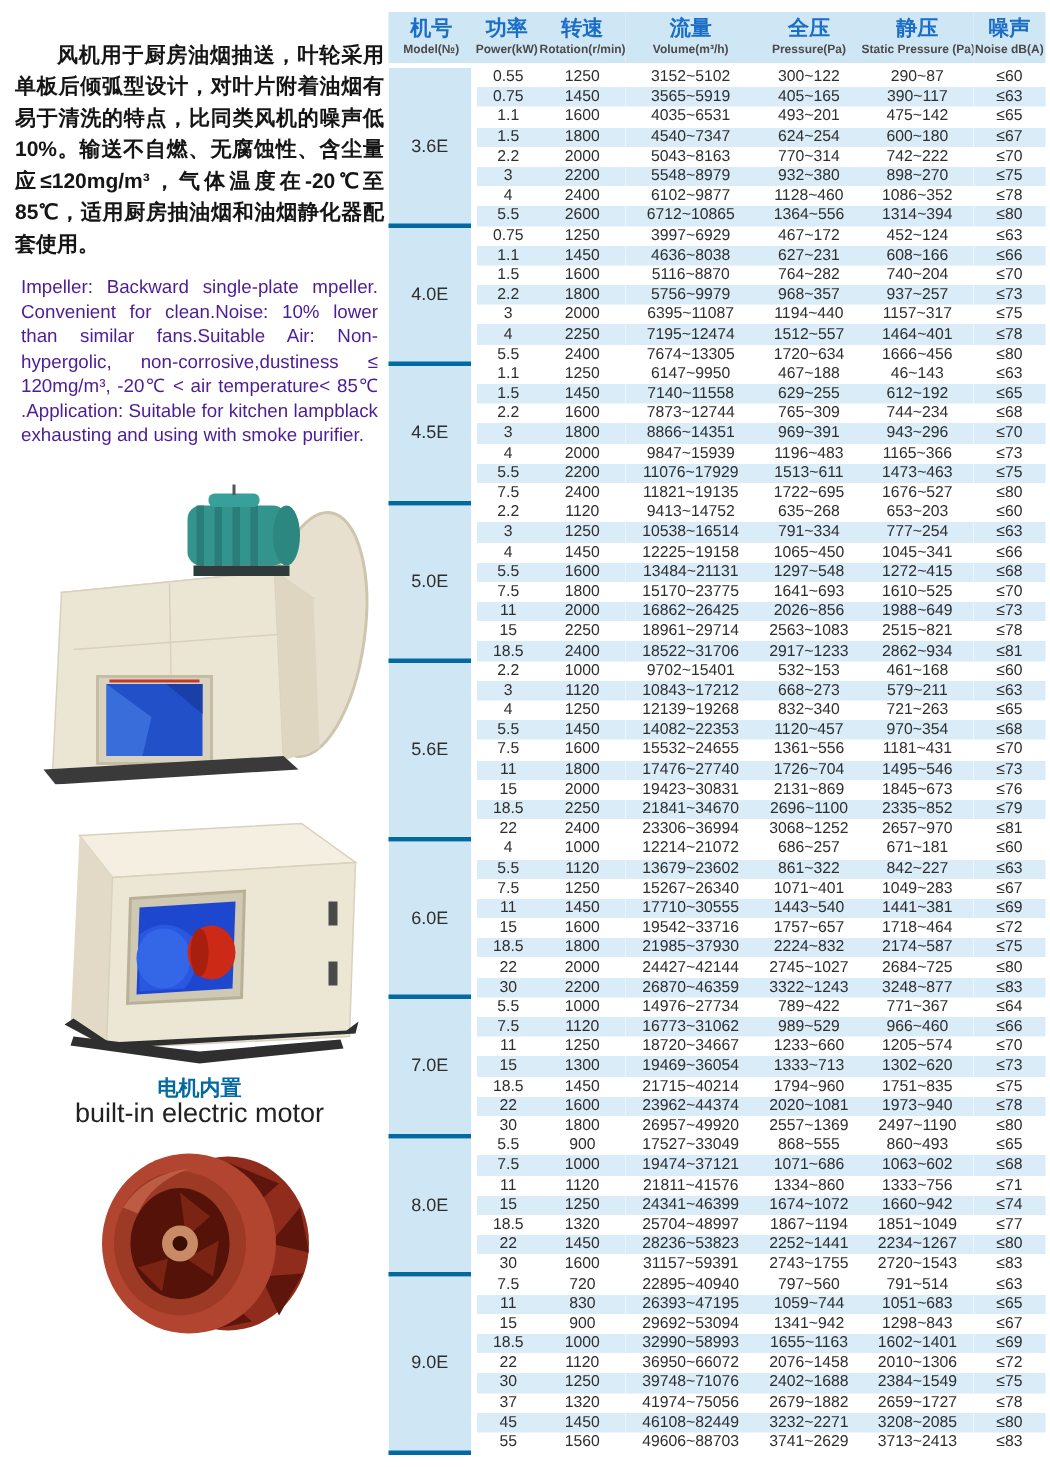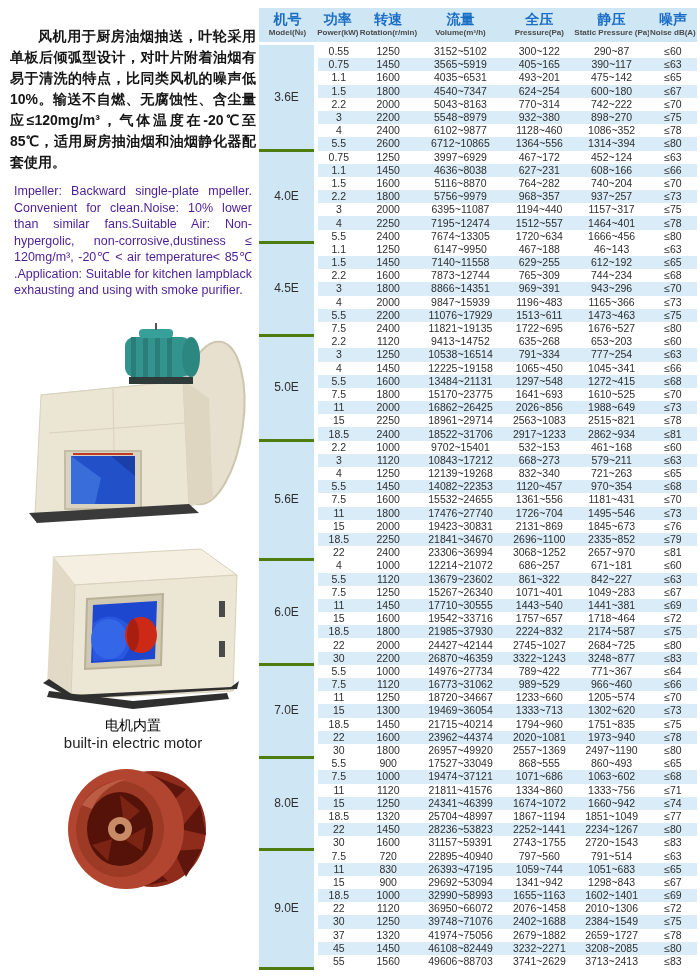--- a/index.html
+++ b/index.html
@@ -10,35 +10,35 @@
   .left-col{position:absolute;left:10px;top:26px;width:246px;}
   .intro-cn{font-size:14px;line-height:21px;font-weight:600;color:#151515;
             text-align:justify;text-indent:2em;margin:0 0 10px 0;}
   .intro-en{font-size:12.5px;line-height:16.5px;color:#4c1d95;text-align:justify;
             margin:0 4px 0 4px;}
   .photo{display:block;margin:0 auto;}
   .photo-wrap1{margin-top:4px;}
   .photo-wrap2{margin-top:0px;}
   .photo-wrap3{margin-top:14px;}
   .caption{ text-align:center;margin-top:2px;}
-  .cap-cn{font-size:14px;font-weight:400;color:#000000;line-height:17px;}
-  .cap-en{font-size:15px;color:#222;line-height:17px;}
+  .cap-cn{font-size:14px;font-weight:700;color:#0369a1;line-height:17px;}
+  .cap-en{font-size:18px;color:#222;line-height:17px;}
 
   
   .table-col{position:absolute;left:259px;top:8px;width:438px;}
   table.spec{border-collapse:collapse;width:100%;table-layout:fixed;}
   table.spec th,table.spec td{padding:0;text-align:center;vertical-align:middle;}
   thead th{background:var(--header-bg,#cfe6f5);height:34px;border-bottom:3px solid #fff;}
   .h-cn{font-size:14px;font-weight:700;color:var(--header-text,#1a6ec5);line-height:16px;font-family:Liberation Mono, monospace;}
   .h-en{font-size:8px;color:#4a4a4a;line-height:10px;white-space:nowrap;overflow:hidden;}
   tbody td{height:13.2px;font-size:10.5px;line-height:13px;color:#2e2e2e;
            white-space:nowrap;overflow:hidden;}
   tr.stripe td{background:var(--stripe,#d9ecf8);}
   td.model-cell{background:var(--model-bg,#cfe6f5) !important;font-size:12px;color:#2e2e2e;
-                border-right:4px solid #fff;border-bottom:3px solid #4d7c0f;border-top:0;}
+                border-right:4px solid #fff;border-bottom:3px solid #0369a1;border-top:0;}
   col.c-model{width:13%;} col.c-power{width:10%;} col.c-rot{width:13%;}
   col.c-vol{width:20%;} col.c-press{width:16%;} col.c-static{width:17%;}
   col.c-noise{width:11%;}
 </style>
 </head>
 <body>
 
 <div class="page">
 
   <div class="left-col">

